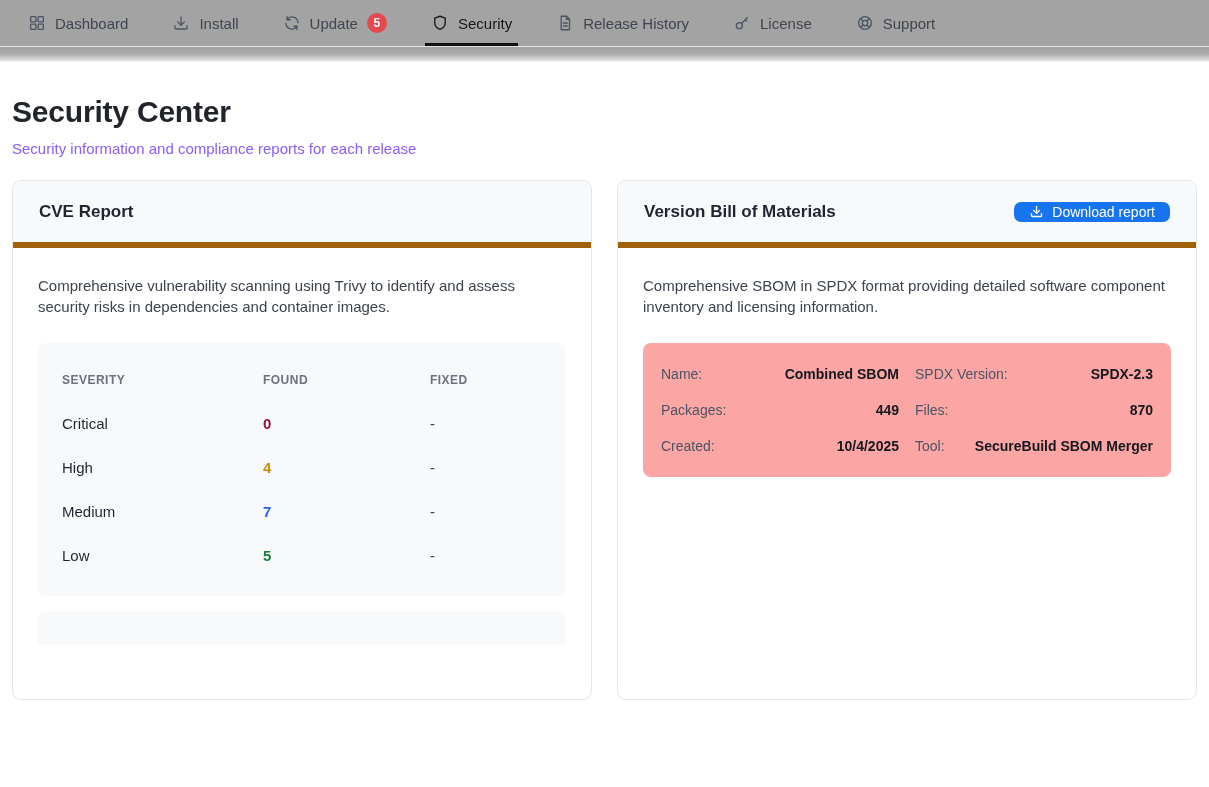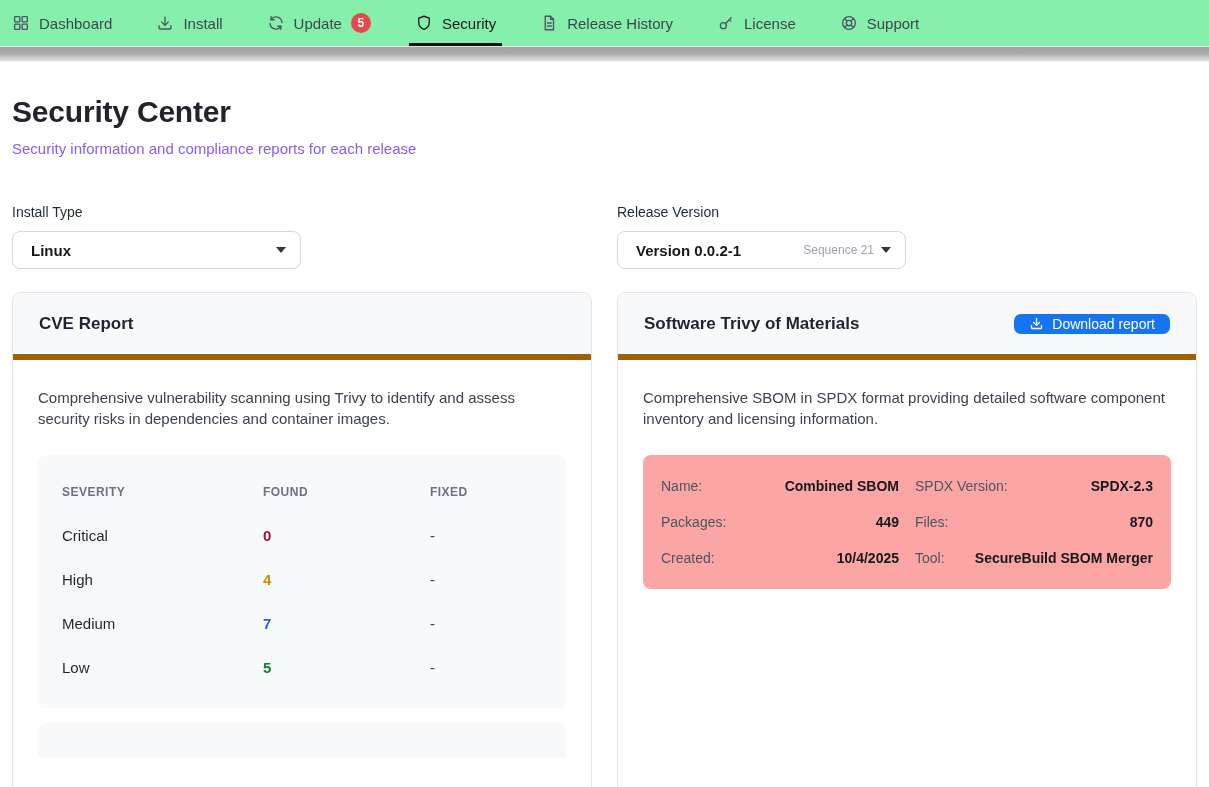--- a/index.html
+++ b/index.html
@@ -6,25 +6,25 @@
   html, body { width: 1209px; height: 787px; overflow: hidden; }
   body {
     font-family: "Liberation Sans", "DejaVu Sans", sans-serif;
     background: #ffffff;
     color: #1f2430;
   }
 
   
   .topnav {
     height: 47px;
-    background: #86efac;
+    background: #a3a3a3;
     border-bottom: 1px solid #e5e5e5;
     display: flex;
     align-items: stretch;
-    padding: 0 12px;
+    padding: 0 28px;
     gap: 44px;
   }
   .nav-item {
     display: flex;
     align-items: center;
     gap: 9px;
     font-size: 15px;
     font-weight: 500;
     color: #3f4650;
     cursor: pointer;
@@ -262,37 +262,20 @@
   </div>
 </nav>
 
 <div class="scroll-band"></div>
 
 <div class="page-wrap">
 
   <h1 class="page-title">Security Center</h1>
   <p class="page-subtitle">Security information and compliance reports for each release</p>
 
-  <div class="filters">
-    <div>
-      <div class="filter-label">Install Type</div>
-      <div class="select">
-        <span class="sel-value">Linux</span>
-        <span class="caret"></span>
-      </div>
-    </div>
-    <div>
-      <div class="filter-label">Release Version</div>
-      <div class="select">
-        <span class="sel-value">Version 0.0.2-1</span>
-        <span class="sel-sub">Sequence 21</span>
-        <span class="caret"></span>
-      </div>
-    </div>
-  </div>
 
   <div class="cards">
 
     <section class="card">
       <div class="card-header">
         <h2 class="card-title">CVE Report</h2>
       </div>
       <div class="card-body">
         <p class="card-desc">Comprehensive vulnerability scanning using Trivy to identify and assess security risks in dependencies and container images.</p>
 
@@ -325,21 +308,21 @@
         </div>
 
         <div class="cv-box">
           
         </div>
       </div>
     </section>
 
     <section class="card">
       <div class="card-header">
-        <h2 class="card-title">Software Trivy of Materials</h2>
+        <h2 class="card-title">Version Bill of Materials</h2>
         <button class="btn-primary">
           <svg viewBox="0 0 24 24" fill="none" stroke-width="2.2" stroke-linecap="round" stroke-linejoin="round">
             <path d="M4 15.5v3a1.5 1.5 0 0 0 1.5 1.5h13a1.5 1.5 0 0 0 1.5-1.5v-3"></path>
               <path d="M12 4v10.5"></path>
               <path d="M7.5 10.5 12 15l4.5-4.5"></path>
           </svg>
           <span>Download report</span>
         </button>
       </div>
       <div class="card-body">

